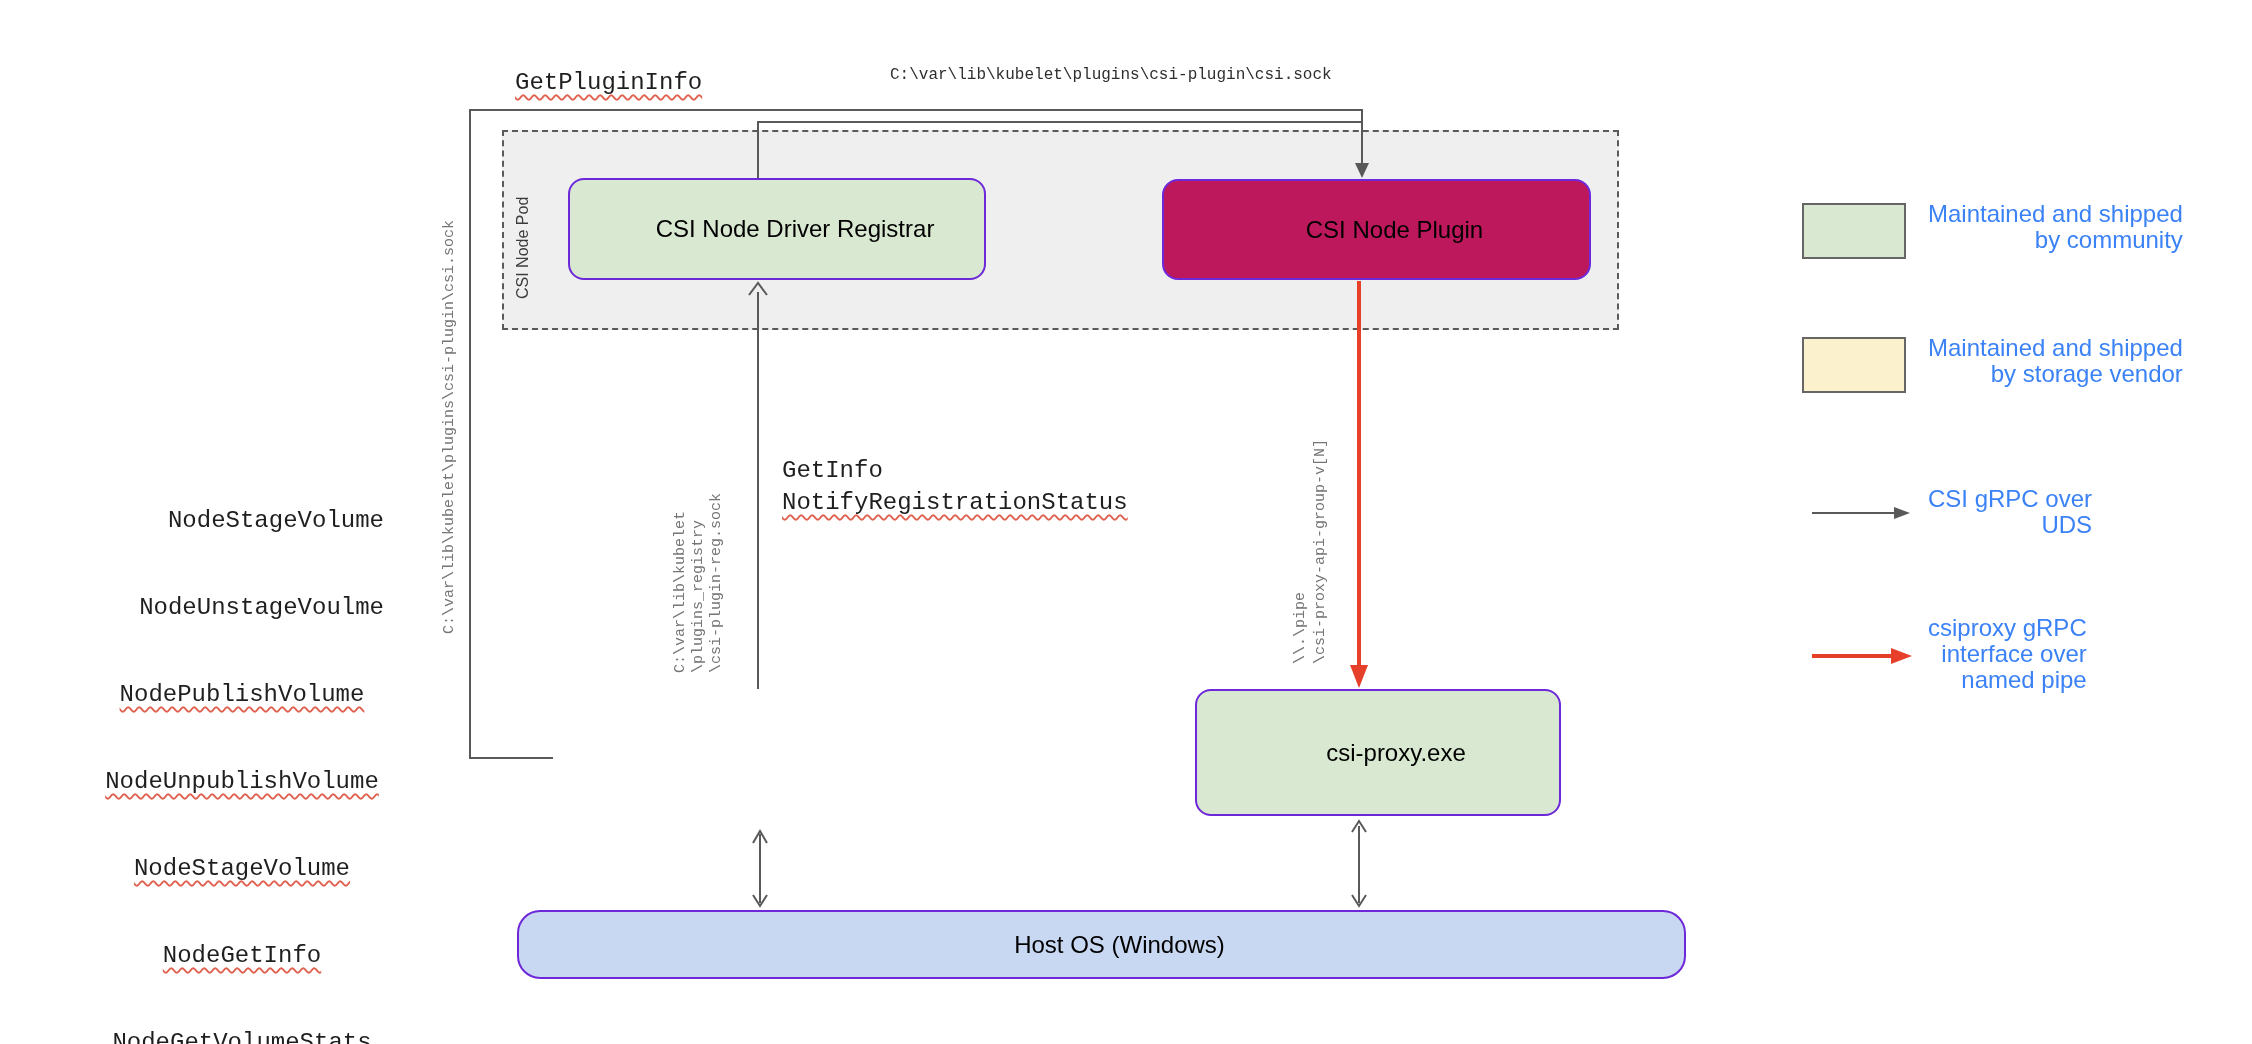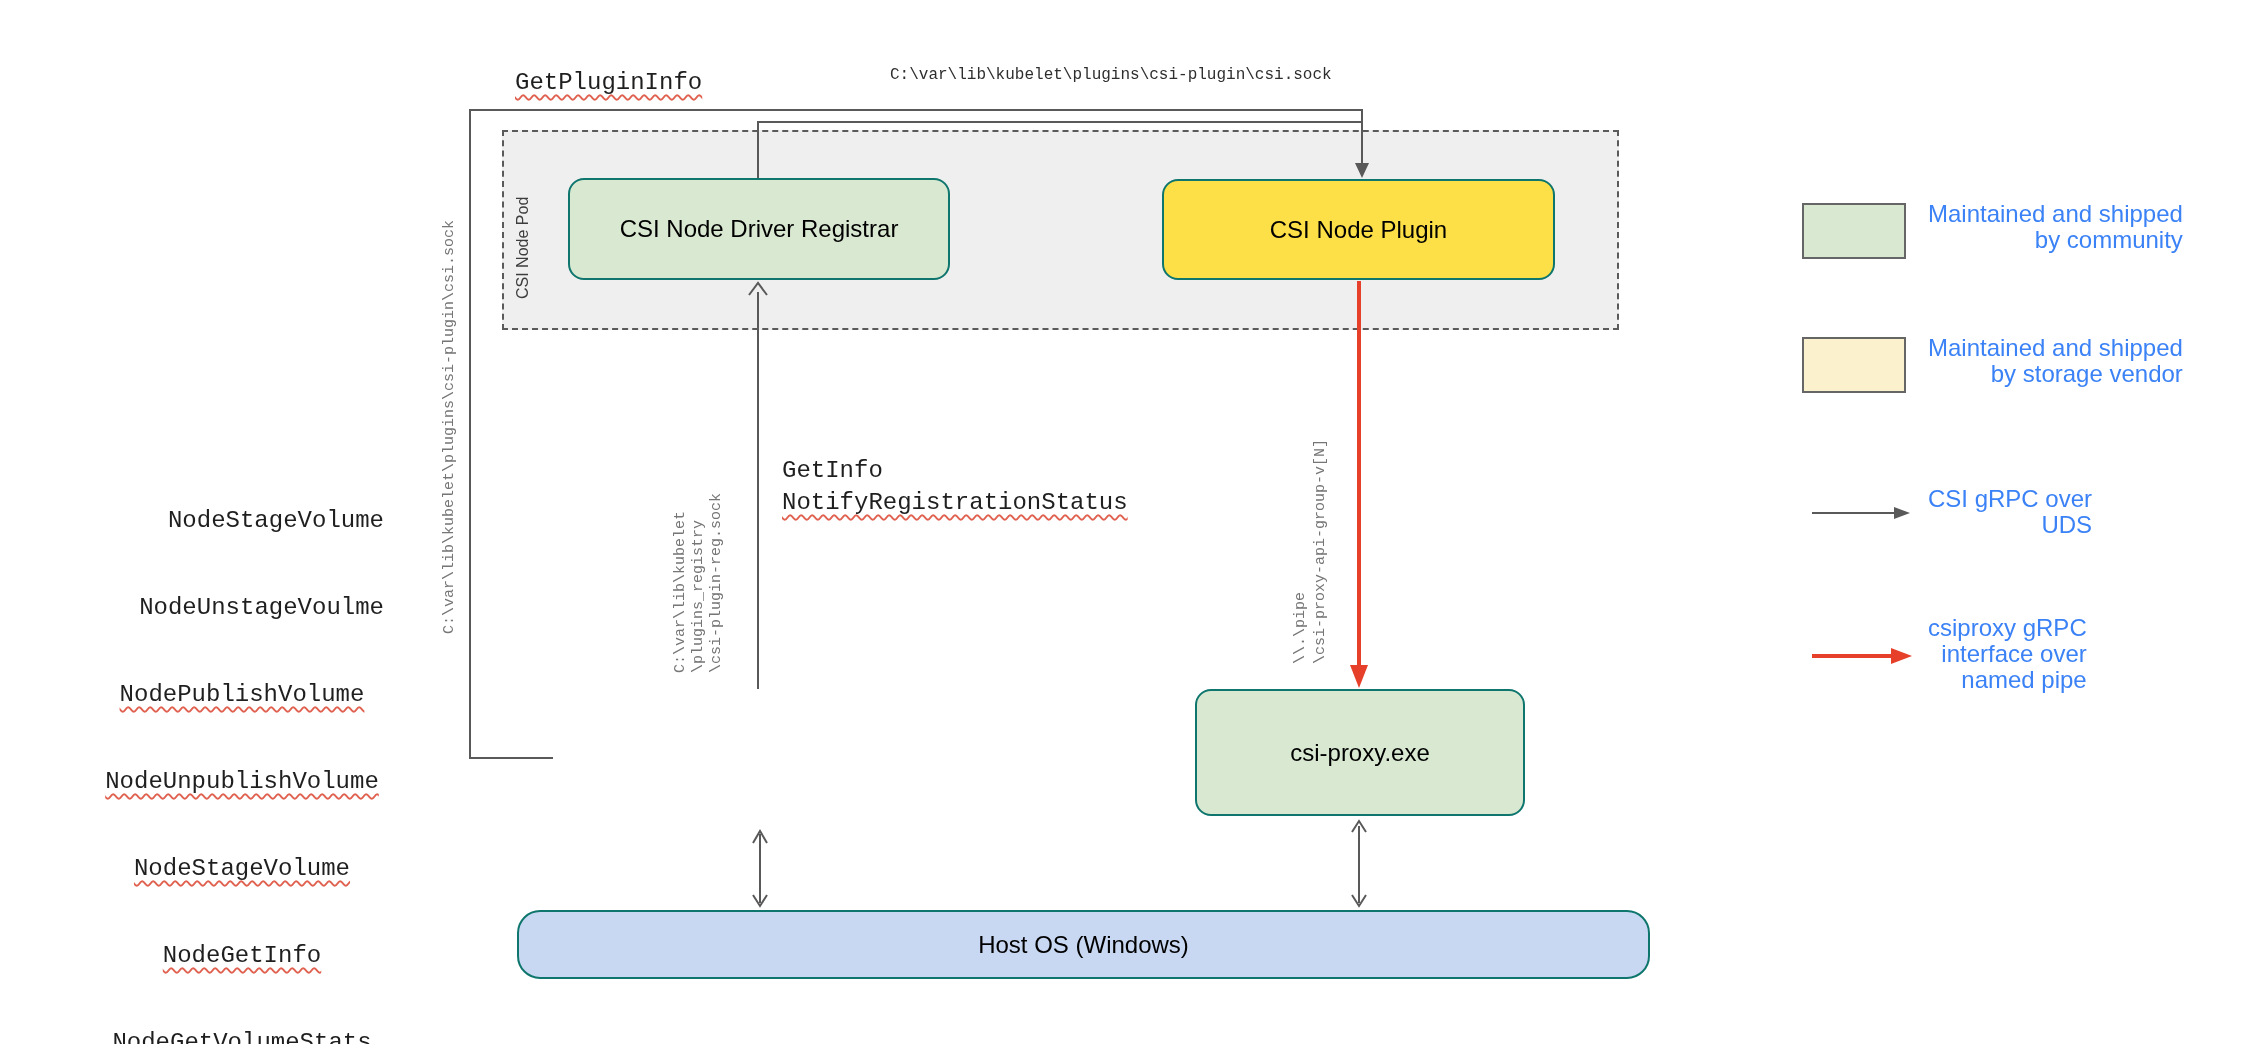--- a/index.html
+++ b/index.html
@@ -15,23 +15,23 @@
     position:absolute; transform:rotate(-90deg); transform-origin:0 0;
     white-space:pre; font-size:15px; color:#767676; line-height:18px;
   }
   .sq {
     text-decoration-line:underline; text-decoration-style:wavy;
     text-decoration-color:#e0614f; text-decoration-thickness:2px;
     text-underline-offset:5px;
     text-align:center;
   }
   .node-box {
-    position:absolute; border:2px solid #0f766e; border-radius:16px;
+    position:absolute; border:2px solid #6d28d9; border-radius:16px;
     display:flex; flex-direction:column; align-items:center; justify-content:center;
-    text-align:right; font-size:24px; color:#000; line-height:30px;
+    text-align:right; font-size:24px; color:#000; line-height:30px;padding-left:36px;
   }
   .pod {
     position:absolute; background:#efefef; border:2px dashed #5a5a5a;
   }
   .pod-label {
     position:absolute; transform:rotate(-90deg); transform-origin:0 0;
     font-size:16px; color:#3c3c3c; white-space:pre;
   }
   .legend-swatch { position:absolute; width:100px; height:52px; border:2px solid #666; }
   .legend-text { position:absolute; font-size:24px; color:#3b82f6; line-height:26px; white-space:pre;text-align:right; }
@@ -78,21 +78,21 @@
       <path d="M1359,826 V903" fill="none" stroke="#595959" stroke-width="2"></path>
       <polyline points="1352,832 1359,821 1366,832" fill="none" stroke="#595959" stroke-width="2"></polyline>
       <polyline points="1352,895 1359,906 1366,895" fill="none" stroke="#595959" stroke-width="2"></polyline>
     </g>
   </svg>
 
   <div class="node-box" style="left:568px; top:178px; width:378px; height:98px; background:#d9e8d1;">
     <span>CSI Node Driver Registrar</span>
   </div>
 
-  <div class="node-box" style="left:1162px; top:179px; width:389px; height:97px; background:#fde047;">
+  <div class="node-box" style="left:1162px; top:179px; width:389px; height:97px; background:#be185d;">
     <span>CSI Node Plugin</span>
   </div>
 
 
   <div class="node-box" style="left:1195px; top:689px; width:326px; height:123px; background:#d9e8d1;">
     <span>csi-proxy.exe</span>
   </div>
 
   <div class="node-box" style="left:517px; top:910px; width:1129px; height:65px; background:#c9d8f2; border-radius:23px;">
     <span>Host OS (Windows)</span>

